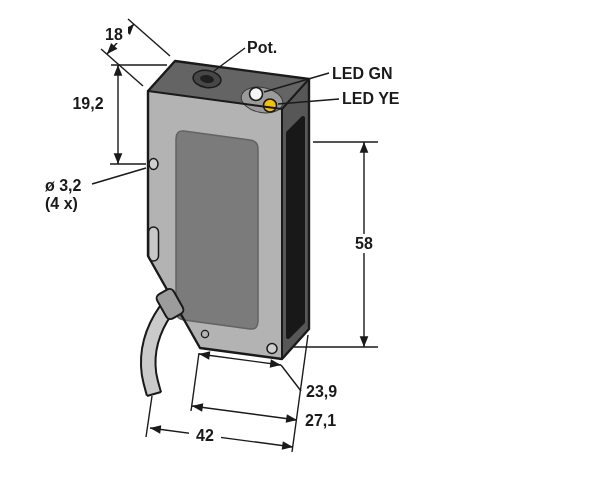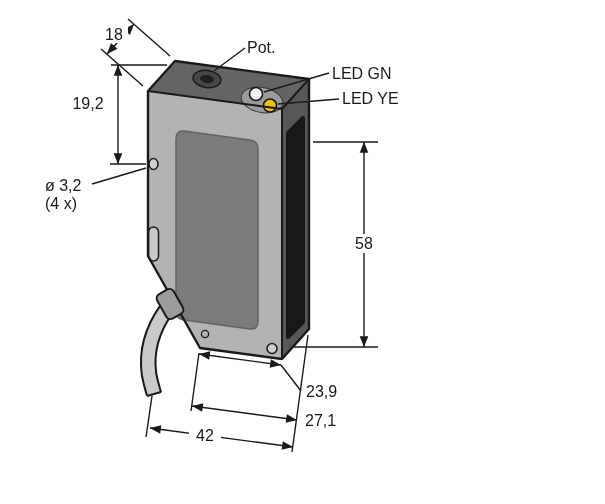--- a/index.html
+++ b/index.html
@@ -1,17 +1,17 @@
 <!DOCTYPE html>
 <html><head>
 <meta charset="utf-8">
 <style>
   html,body{margin:0;padding:0;background:#ffffff;}
   .stage{position:relative;width:605px;height:504px;background:#ffffff;
-         font-family:"Liberation Sans",sans-serif;overflow:hidden;}
+         font-family:"Liberation Sans",sans-serif;overflow:hidden;font-weight:bold;}
   svg{position:absolute;left:0;top:0;}
   text{font-family:"Liberation Sans",sans-serif;font-size:16px;fill:#1a1a1a;}
 </style>
 </head>
 <body>
 
 <div class="stage">
 <svg width="605" height="504" viewBox="0 0 605 504">
 
   <defs>

